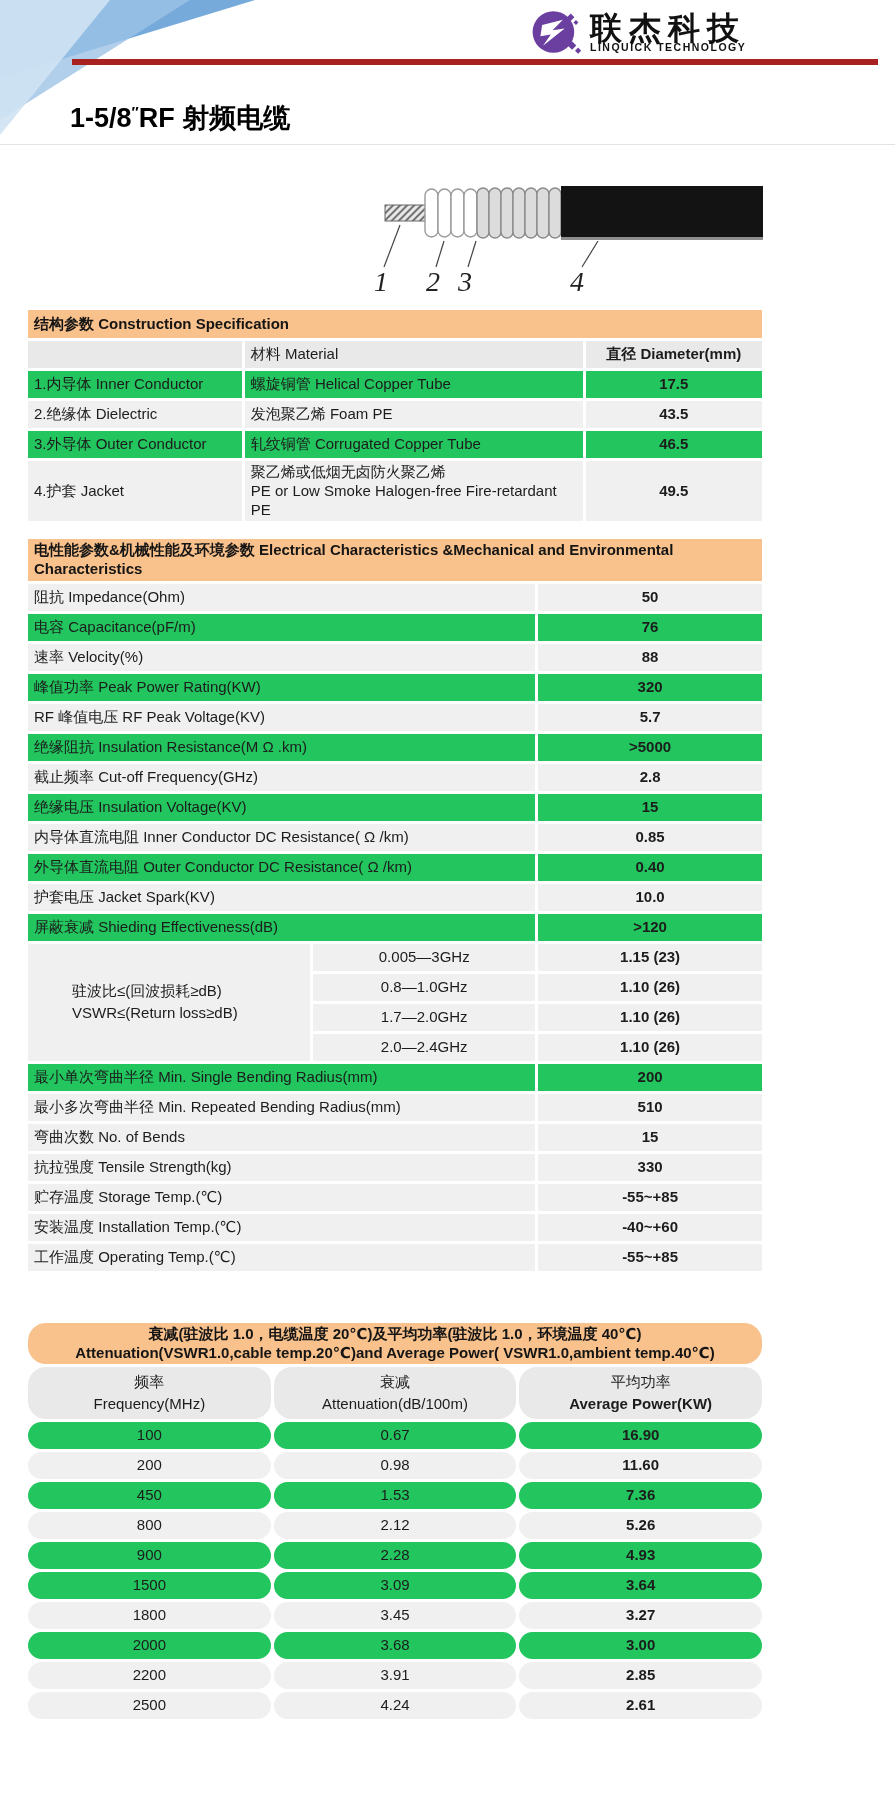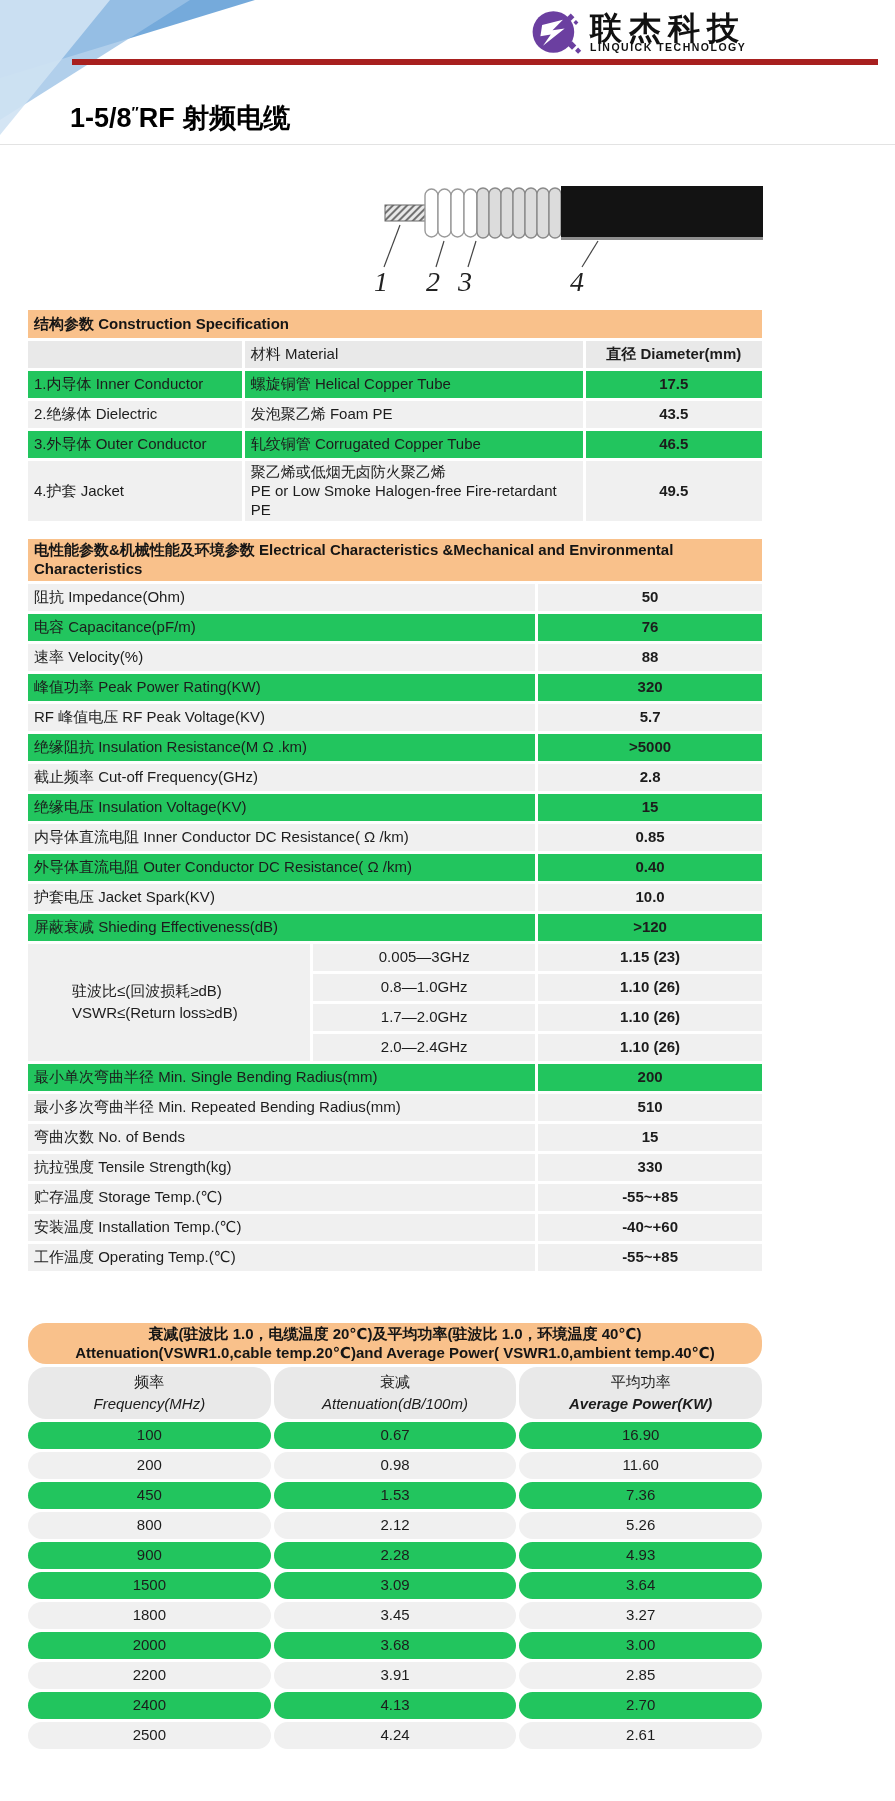--- a/index.html
+++ b/index.html
@@ -40,22 +40,22 @@
   .vswr-lbl{vertical-align:middle;padding-left:44px;}
   .vswr-lbl div{line-height:22px;}
   
   .t-construction col.c1{width:212px;} .t-construction col.c2{width:335px;} .t-construction col.c3{width:175px;}
   
   .t-electrical col.c1{width:280px;} .t-electrical col.c2{width:220px;} .t-electrical col.c3{width:222px;}
   
   .t-attenuation col{width:33.3%;}
   .t-attenuation td{text-align:center;border-radius:18px;}
   .t-attenuation .hdr2 td{height:48px;}
-  .t-attenuation .hdr2 .en{margin-top:4px;font-style:italic;}
-  .t-attenuation .power{font-weight:normal;}
+  .t-attenuation .hdr2 .en{margin-top:4px;}
+  .t-attenuation .power{font-weight:bold;}
   .mt12{margin-top:12px;} .mt48{margin-top:46px;}
 </style>
 </head>
 <body>
 
 <div class="page-header">
   <div class="deco">
     <div class="t1"></div>
     <div class="t2"></div>
     <div class="t3"></div>
@@ -345,24 +345,19 @@
   <tr class="g">
         <td>2000</td>
         <td>3.68</td>
         <td class="power">3.00</td>
       </tr>
   <tr class="l">
         <td>2200</td>
         <td>3.91</td>
         <td class="power">2.85</td>
       </tr>
-  <tr class="g">
-        <td>2400</td>
-        <td>4.13</td>
-        <td class="power">2.70</td>
-      </tr>
   <tr class="l">
         <td>2500</td>
         <td>4.24</td>
         <td class="power">2.61</td>
       </tr>
 </tbody>
   </table>
 
 </body></html>

